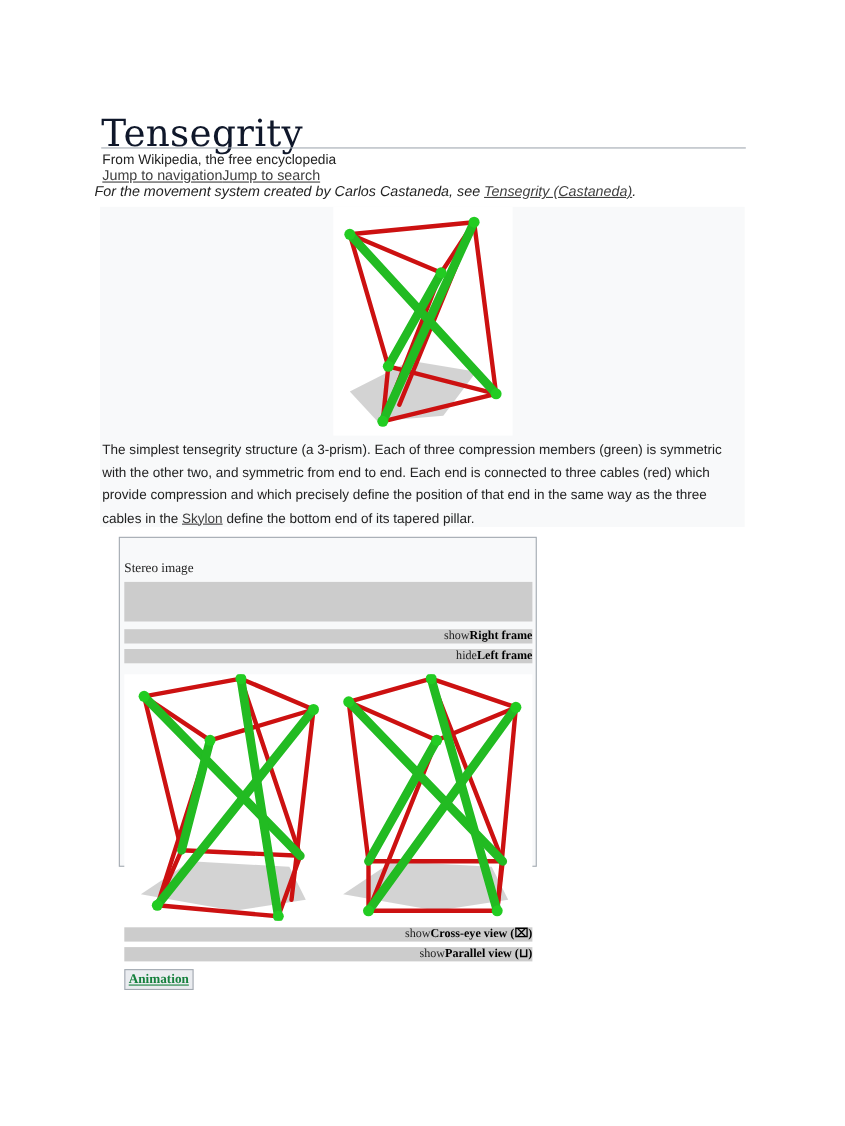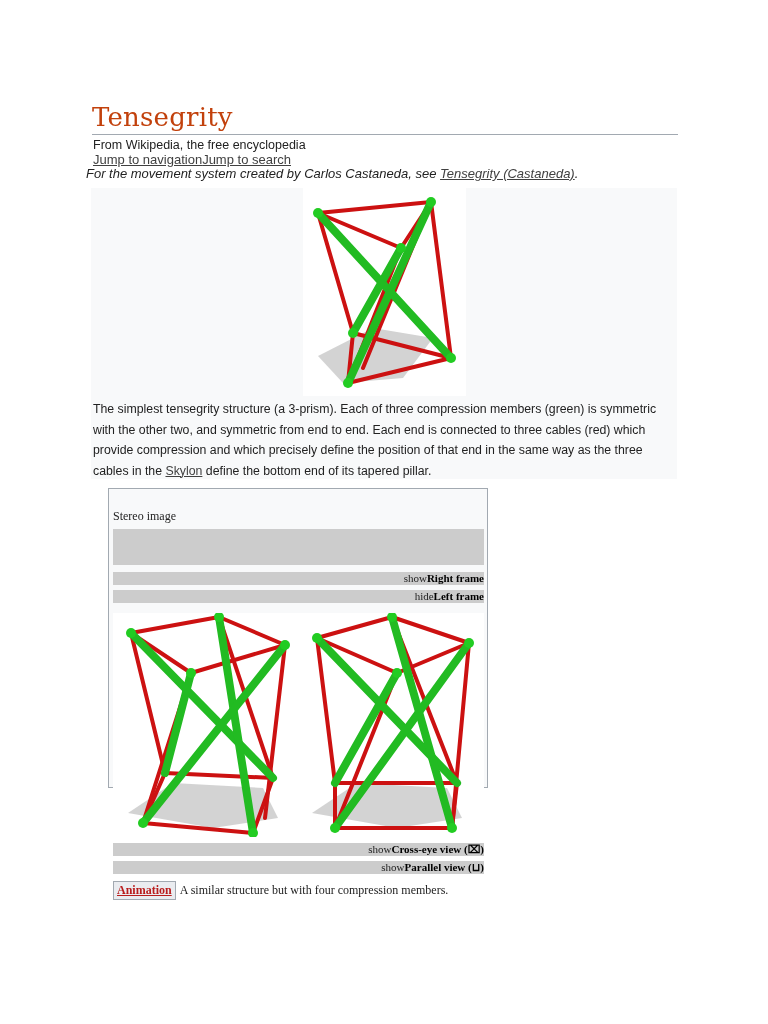--- a/index.html
+++ b/index.html
@@ -1,34 +1,34 @@
 <!DOCTYPE html>
 <html><head>
 <meta charset="utf-8">
 <style>
   html,body{margin:0;padding:0;background:#fff;}
   body{width:768px;height:1024px;position:relative;overflow:hidden;font-family:"Liberation Sans",sans-serif;color:#222;}
-  .title{position:absolute;left:92px;top:102px;font-family:"DejaVu Serif","Liberation Serif",serif;font-size:26px;color:#c2410c;letter-spacing:0.2px;margin:0;font-weight:normal;}
+  .title{position:absolute;left:92px;top:102px;font-family:"DejaVu Serif","Liberation Serif",serif;font-size:34px;color:#0f172a;letter-spacing:0.2px;margin:0;font-weight:normal;}
   .title-rule{position:absolute;left:92px;top:134px;width:586px;height:1px;background:#a2a9b1;}
   .tagline{position:absolute;left:93px;top:138px;font-size:12.5px;color:#222;}
   .jumplinks{position:absolute;left:93px;top:152px;font-size:13px;}
   a.link{color:#404040;text-decoration:underline;cursor:pointer;}
   .hatnote{position:absolute;left:86px;top:166px;font-size:13px;font-style:italic;color:#222;}
   .hatnote a{font-style:italic;}
   .thumb{position:absolute;left:91px;top:188px;width:586px;height:291px;background:#f8f9fa;}
   .thumb-img{position:absolute;left:212px;top:0;width:163px;height:208px;background:#fff;}
   .caption{position:absolute;left:2px;top:211px;width:580px;font-size:12.3px;line-height:20.5px;color:#222;}
   .stereo{position:absolute;left:108px;top:488px;width:380px;height:300px;background:#f8f9fa;border:1px solid #a2a9b1;box-sizing:border-box;font-family:"Liberation Serif",serif;}
   .stereo-label{position:absolute;left:4px;top:20px;font-size:12px;color:#222;}
   .grey-block{position:absolute;left:4px;top:40px;width:371px;height:36px;background:#cccccc;}
   .toggle{position:absolute;left:4px;width:371px;height:13px;background:#cccccc;text-align:right;font-size:11px;line-height:13px;color:#222;cursor:pointer;}
   .toggle b{font-weight:bold;color:#000;}
   .stereo-pics{position:absolute;left:4px;top:124px;width:371px;height:224px;background:#fff;}
   .anim-row{position:absolute;left:4px;top:392px;font-size:12px;color:#222;display:flex;align-items:center;}
-  .anim-btn{border:1px solid #a2a9b1;background:#eaecf0;padding:1px 3px;font-weight:bold;color:#b91c1c;text-decoration:underline;margin-right:4px;cursor:pointer;text-align:right;}
+  .anim-btn{border:1px solid #a2a9b1;background:#eaecf0;padding:1px 3px;font-weight:bold;color:#15803d;text-decoration:underline;margin-right:4px;cursor:pointer;text-align:right;}
 </style>
 </head>
 <body>
 
 <h1 class="title">Tensegrity</h1>
 <div class="title-rule"></div>
 <div class="tagline">From Wikipedia, the free encyclopedia</div>
 <div class="jumplinks">
   <a class="link">Jump to navigation</a><a class="link">Jump to search</a>
 </div>
@@ -151,15 +151,14 @@
     </svg>
   </div>
   <div class="toggle" style="top:354px">
     <span>show</span><b><span>Cross-eye view (</span><span>⌧</span><span>)</span></b>
   </div>
   <div class="toggle" style="top:372px">
     <span>show</span><b><span>Parallel view (</span><span>⊔</span><span>)</span></b>
   </div>
   <div class="anim-row">
     <span class="anim-btn">Animation</span>
-    <span>A similar structure but with four compression members.</span>
   </div>
 </div>
 
 </body></html>

